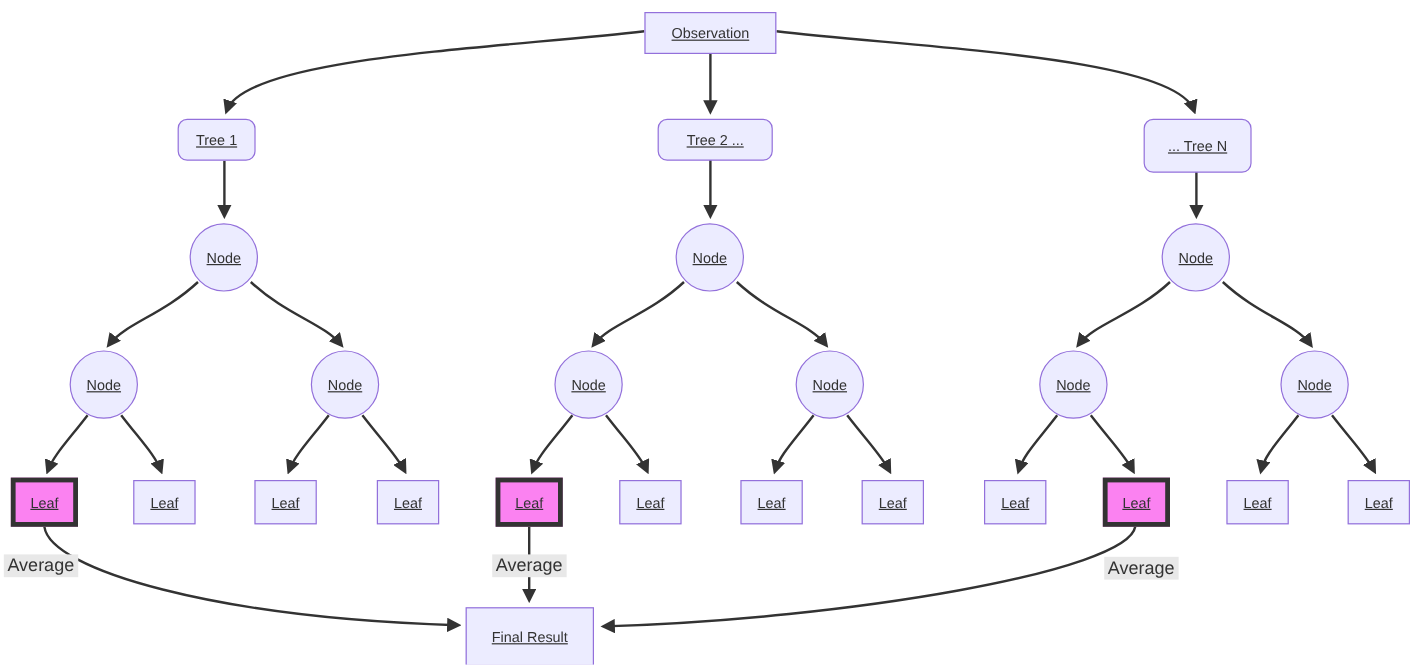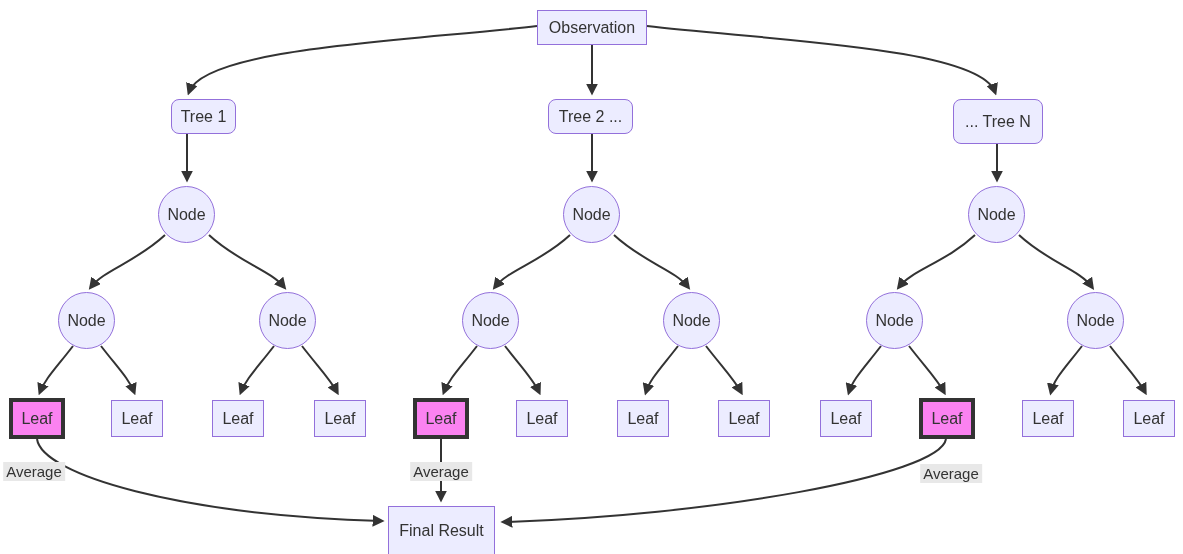--- a/index.html
+++ b/index.html
@@ -11,21 +11,21 @@
     --label-bg:#e8e8e8;
     --text:#333333;
     --bg:#ffffff;
   }
   *{margin:0;padding:0;box-sizing:border-box;}
   html,body{background:var(--bg);}
   body{font-family:"Liberation Sans",sans-serif;color:var(--text);}
   .canvas{position:relative;width:1183px;height:554px;background:var(--bg);overflow:hidden;}
   .edges{position:absolute;left:0;top:0;z-index:1;}
   .node{position:absolute;z-index:2;display:flex;align-items:center;justify-content:center;
-        font-size:16px;color:var(--text);text-align:center;}
+        font-size:12px;color:var(--text);text-align:center;text-decoration:underline;}
   .rect{background:var(--node-fill);border:1px solid var(--node-border);}
   .rounded{background:var(--node-fill);border:1px solid var(--node-border);border-radius:8px;}
   .circle{background:var(--node-fill);border:1px solid var(--node-border);border-radius:50%;}
   .leaf{background:var(--node-fill);border:1px solid var(--node-border);}
   .leaf-hl{background:var(--highlight-fill);border:4px solid var(--highlight-border);}
   .edge-label{position:absolute;z-index:3;background:var(--label-bg);color:var(--text);
         font-size:15px;line-height:19px;padding:0 3px;transform:translateX(-50%);}
 </style>
 </head>
 <body>
@@ -68,22 +68,22 @@
       <path d="M1110,346 C1127,368 1138,379 1145,392"></path>
 
       <path d="M37,439 C42,475 180,515 381,521"></path>
       <path d="M441,439 L441,499"></path>
       <path d="M946,439 C940,476 706,516 504,522"></path>
     </g>
   </svg>
 
   <div class="node rect" style="left:537px;top:10px;width:110px;height:35px;">Observation</div>
 
-  <div class="node rounded" style="left:171px;top:99px;width:65px;height:35px;">Tree 1</div>
-  <div class="node rounded" style="left:548px;top:99px;width:85px;height:35px;">Tree 2 ...</div>
+  <div class="node rounded" style="left:148px;top:99px;width:65px;height:35px;">Tree 1</div>
+  <div class="node rounded" style="left:548px;top:99px;width:96px;height:35px;">Tree 2 ...</div>
   <div class="node rounded" style="left:953px;top:99px;width:90px;height:45px;">... Tree N</div>
 
   <div class="node circle" style="left:158px;top:186px;width:57px;height:57px;">Node</div>
   <div class="node circle" style="left:563px;top:186px;width:57px;height:57px;">Node</div>
   <div class="node circle" style="left:968px;top:186px;width:57px;height:57px;">Node</div>
 
   <div class="node circle" style="left:58px;top:292px;width:57px;height:57px;">Node</div>
   <div class="node circle" style="left:259px;top:292px;width:57px;height:57px;">Node</div>
   <div class="node circle" style="left:462px;top:292px;width:57px;height:57px;">Node</div>
   <div class="node circle" style="left:663px;top:292px;width:57px;height:57px;">Node</div>

